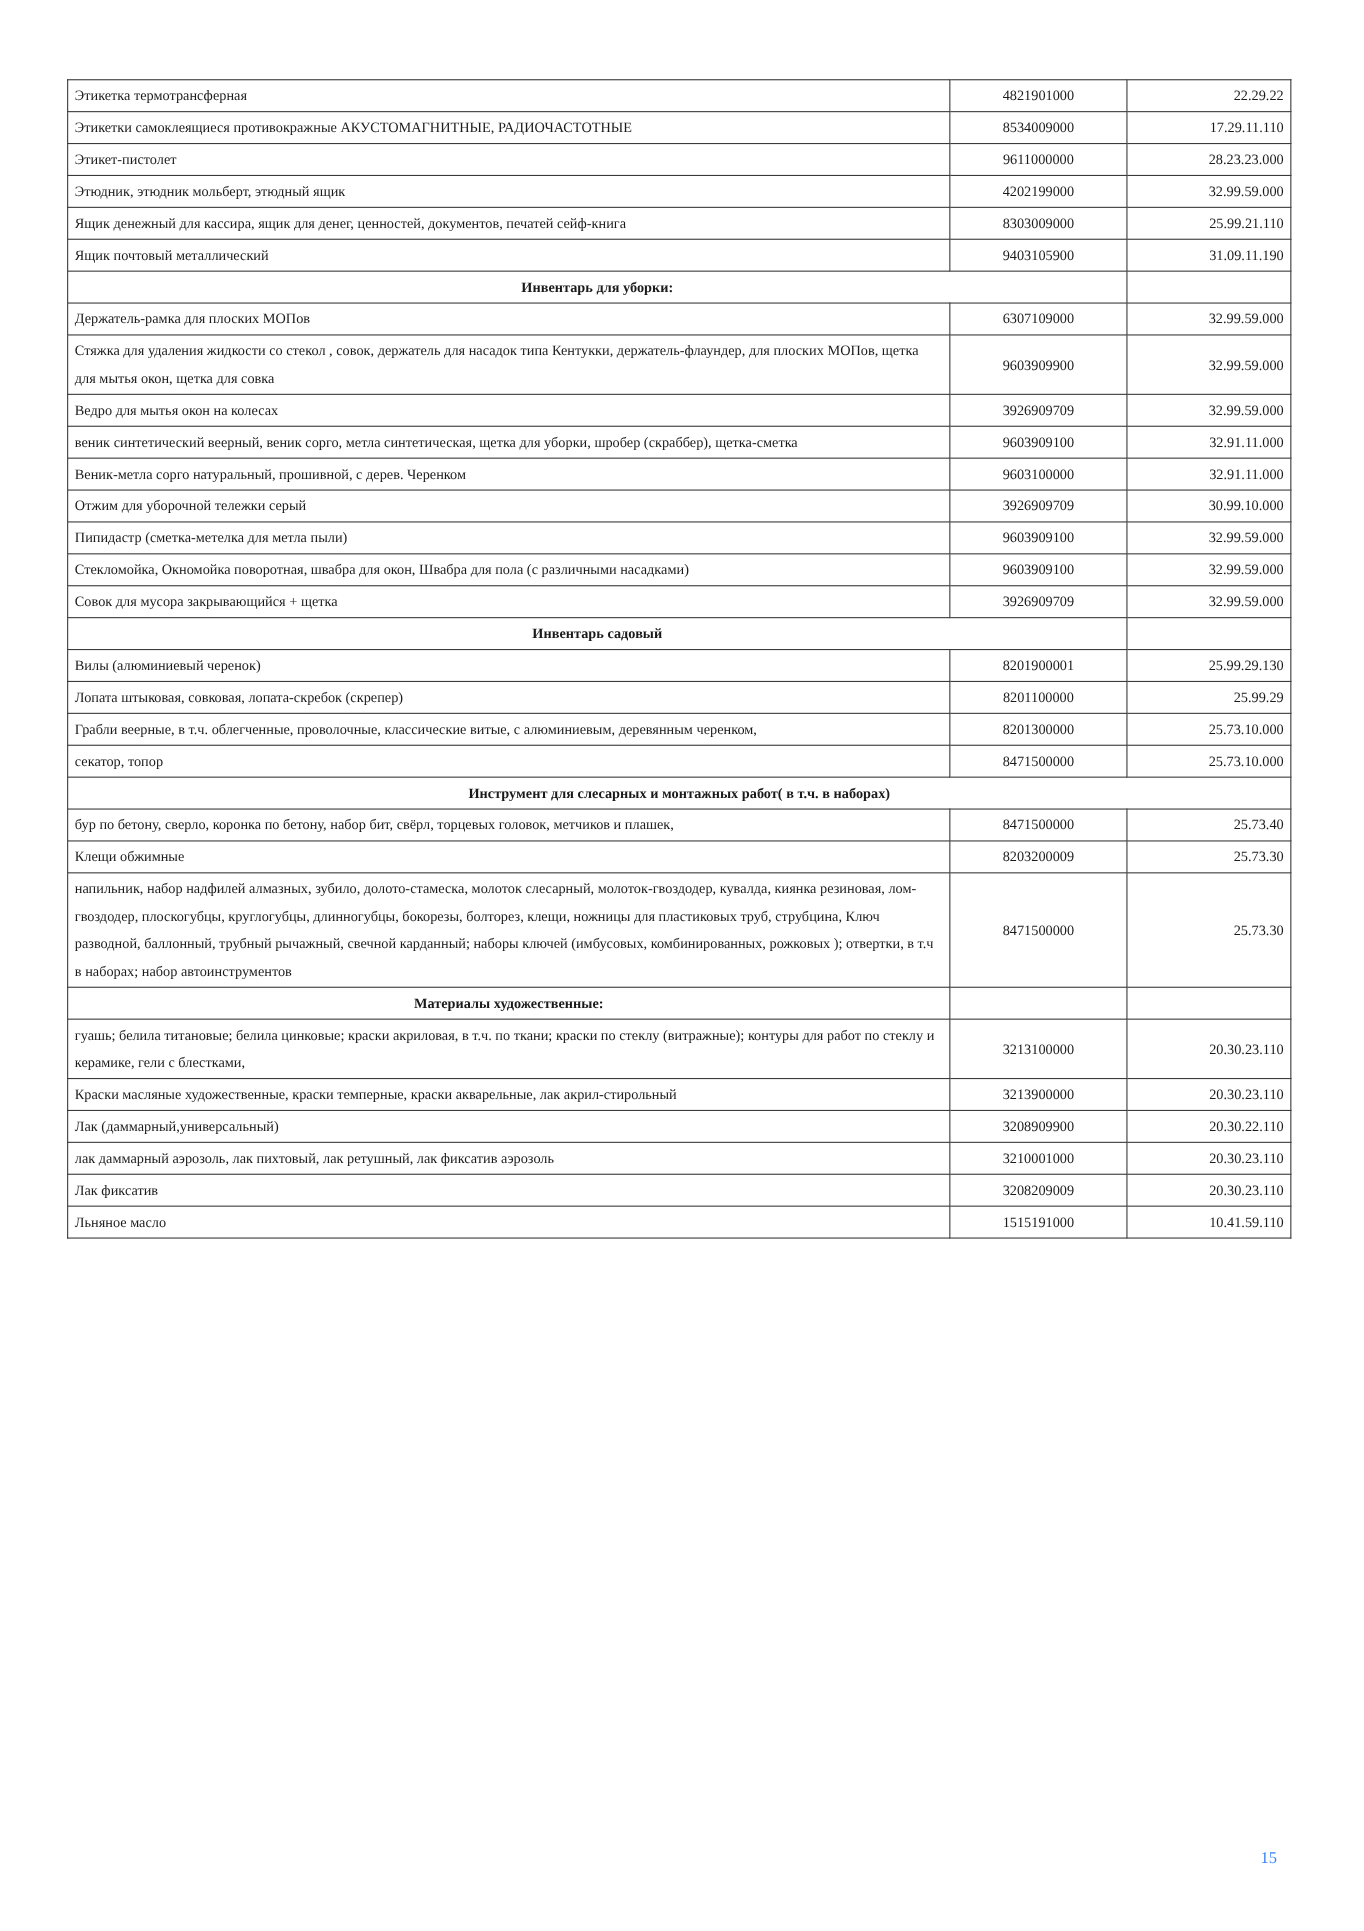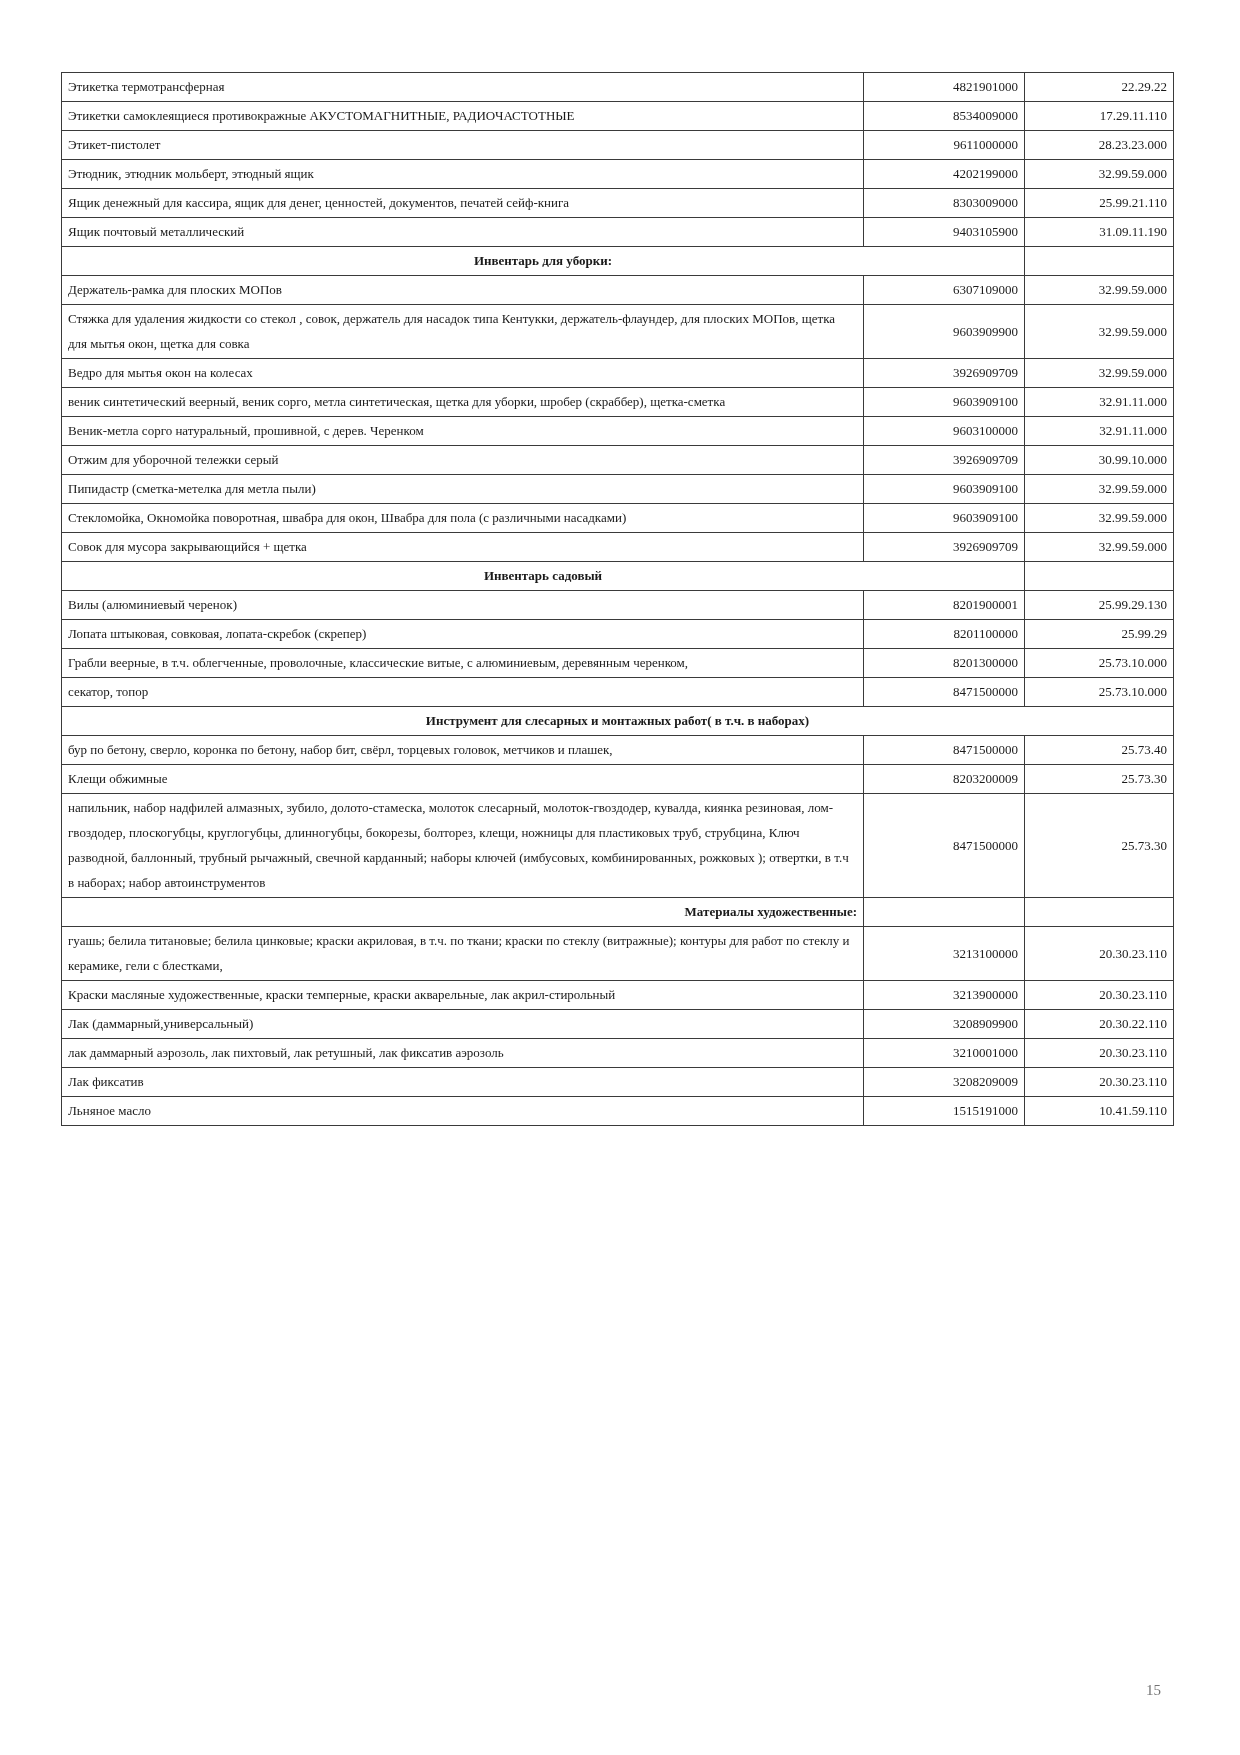--- a/index.html
+++ b/index.html
@@ -18,27 +18,27 @@
     }
     .page-table col.c1 { width: 802px; }
     .page-table col.c2 { width: 161px; }
     .page-table col.c3 { width: 149px; }
     .page-table td {
       border: 1.5px solid #3a3a3a;
       padding: 1px 6px 2px 6px;
       vertical-align: middle;
     }
     .page-table td.name { text-align: left; }
-    .page-table td.code { text-align: right; }
+    .page-table td.code { text-align: center; }
     .page-table td.okpd { text-align: right; }
     tr.section td.title { text-align: center; font-weight: bold; }
-    tr.section-left td.title { text-align: right; font-weight: bold; margin-top: 24px; }
+    tr.section-left td.title { text-align: center; font-weight: bold; margin-top: 24px; }
     .page-number {
       position: absolute; left: 1146px; top: 1682px;
-      font-size: 15px; color: #737373;
+      font-size: 15px; color: #3b82f6;
     }
   </style>
 </head>
 <body>
 
 <table class="page-table">
   <colgroup>
       <col class="c1">
       <col class="c2">
       <col class="c3">

